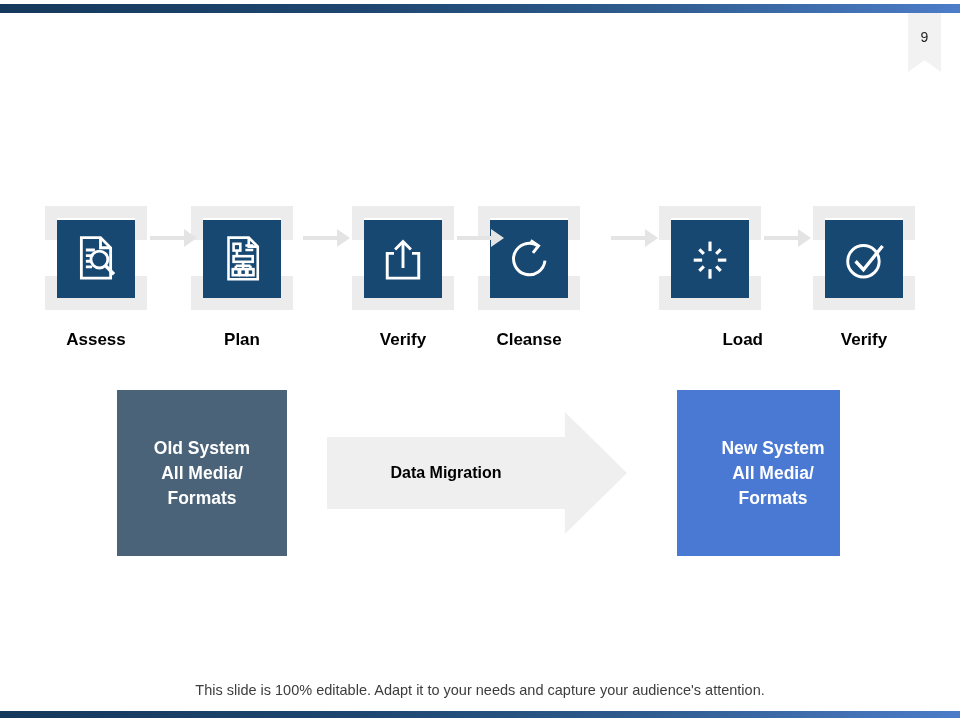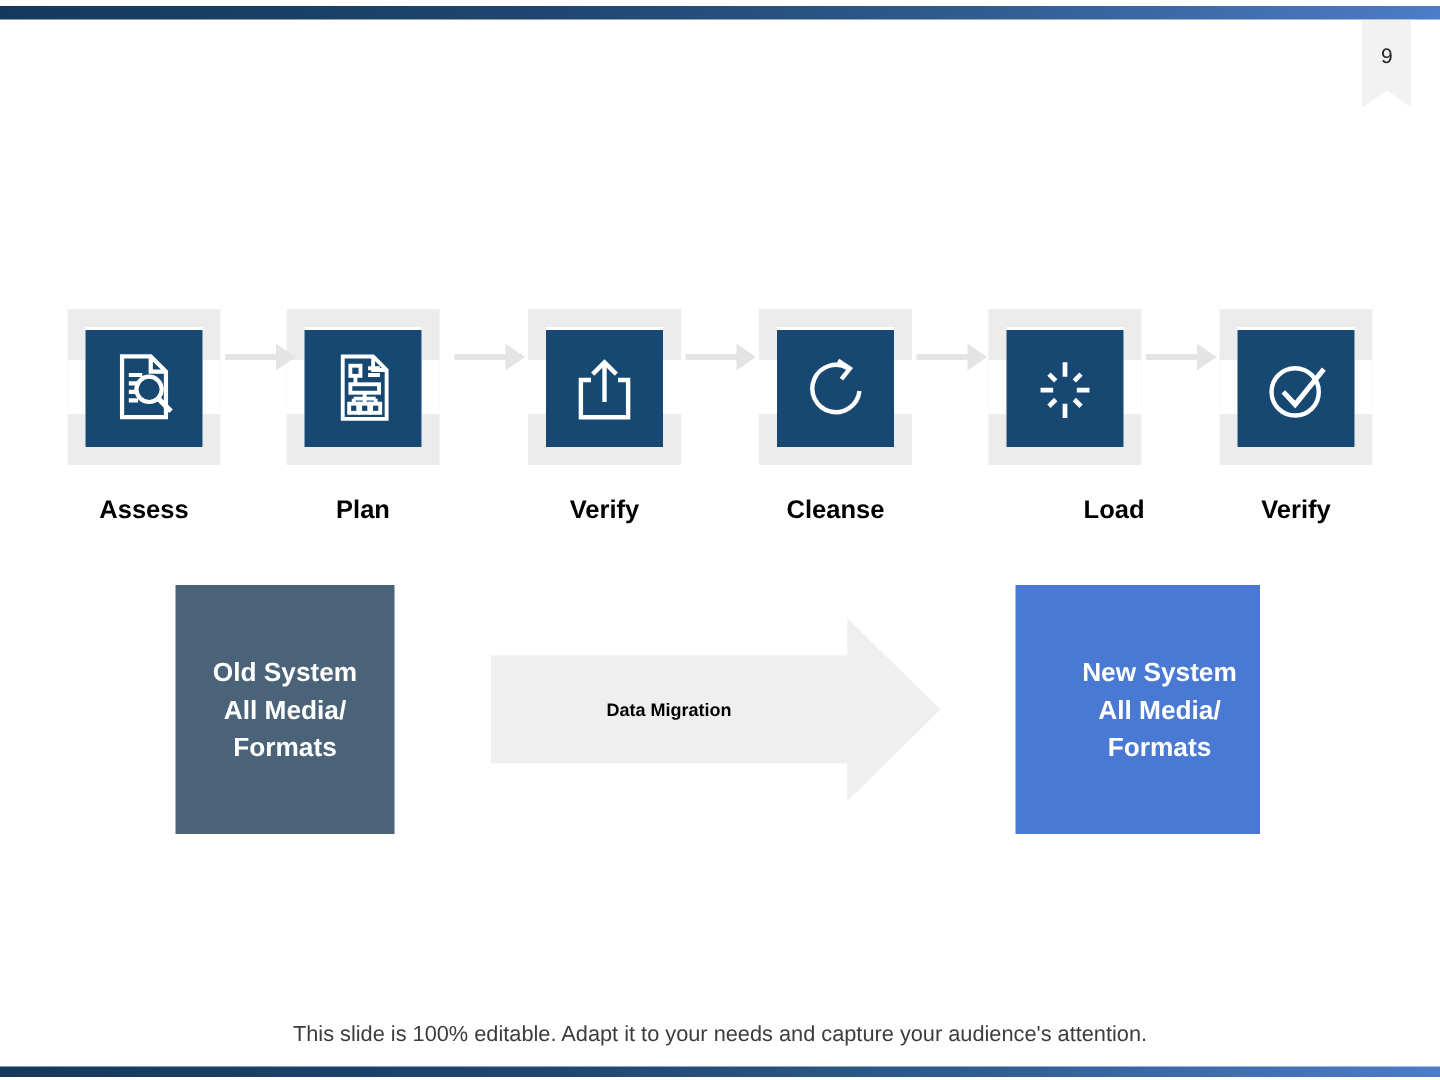--- a/index.html
+++ b/index.html
@@ -73,46 +73,46 @@
   }
 
   .step-label {
     position: absolute; top: 330px;
     width: 106px; text-align: center;
     font-size: 17px; font-weight: bold; color: #000;
   }
 
   
   .pos-0 { left: 43px; }  .pos-1 { left: 189px; } .pos-2 { left: 350px; }
-  .pos-3 { left: 504px; } .pos-4 { left: 657px; text-align: right; } .pos-5 { left: 811px; }
+  .pos-3 { left: 476px; } .pos-4 { left: 657px; text-align: right; } .pos-5 { left: 811px; }
   .gap-0 { left: 150px; } .gap-1 { left: 303px; } .gap-2 { left: 457px; }
   .gap-3 { left: 611px; } .gap-4 { left: 764px; }
 
   
   .system-box {
     position: absolute; top: 390px; height: 166px;
     display: flex; align-items: center; justify-content: center;
     text-align: center;
     color: #fff; font-size: 17.5px; font-weight: bold;
     line-height: 25px; white-space: pre-line;
   }
-  .old-box { left: 117px; width: 146px; background: var(--old-box,#4a6378); text-align: center; }
+  .old-box { left: 117px; width: 170px; background: var(--old-box,#4a6378); text-align: center; }
   .new-box { left: 677px; width: 163px; background: var(--new-box,#4a79d4); padding-left: 29px; }
 
   .big-arrow {
     position: absolute; left: 327px; top: 412px;
     width: 300px; height: 122px;
     background: var(--big-arrow,#efefef);
     clip-path: polygon(0 20.5%, 79.3% 20.5%, 79.3% 0, 100% 50%, 79.3% 100%, 79.3% 79.5%, 0 79.5%);
   }
   .big-arrow-label {
     position: absolute; left: 327px; top: 437px;
     width: 238px; height: 72px;
     display: flex; align-items: center; justify-content: center;
-    font-size: 12px; font-weight: bold; color: #000;
+    font-size: 16px; font-weight: bold; color: #000;
   }
 
   .footer-note {
     position: absolute; left: 0; top: 682px; width: 960px;
     text-align: center;
     font-size: 14.5px; color: #3d3d3d;
   }
 </style>
 </head>
 <body>

